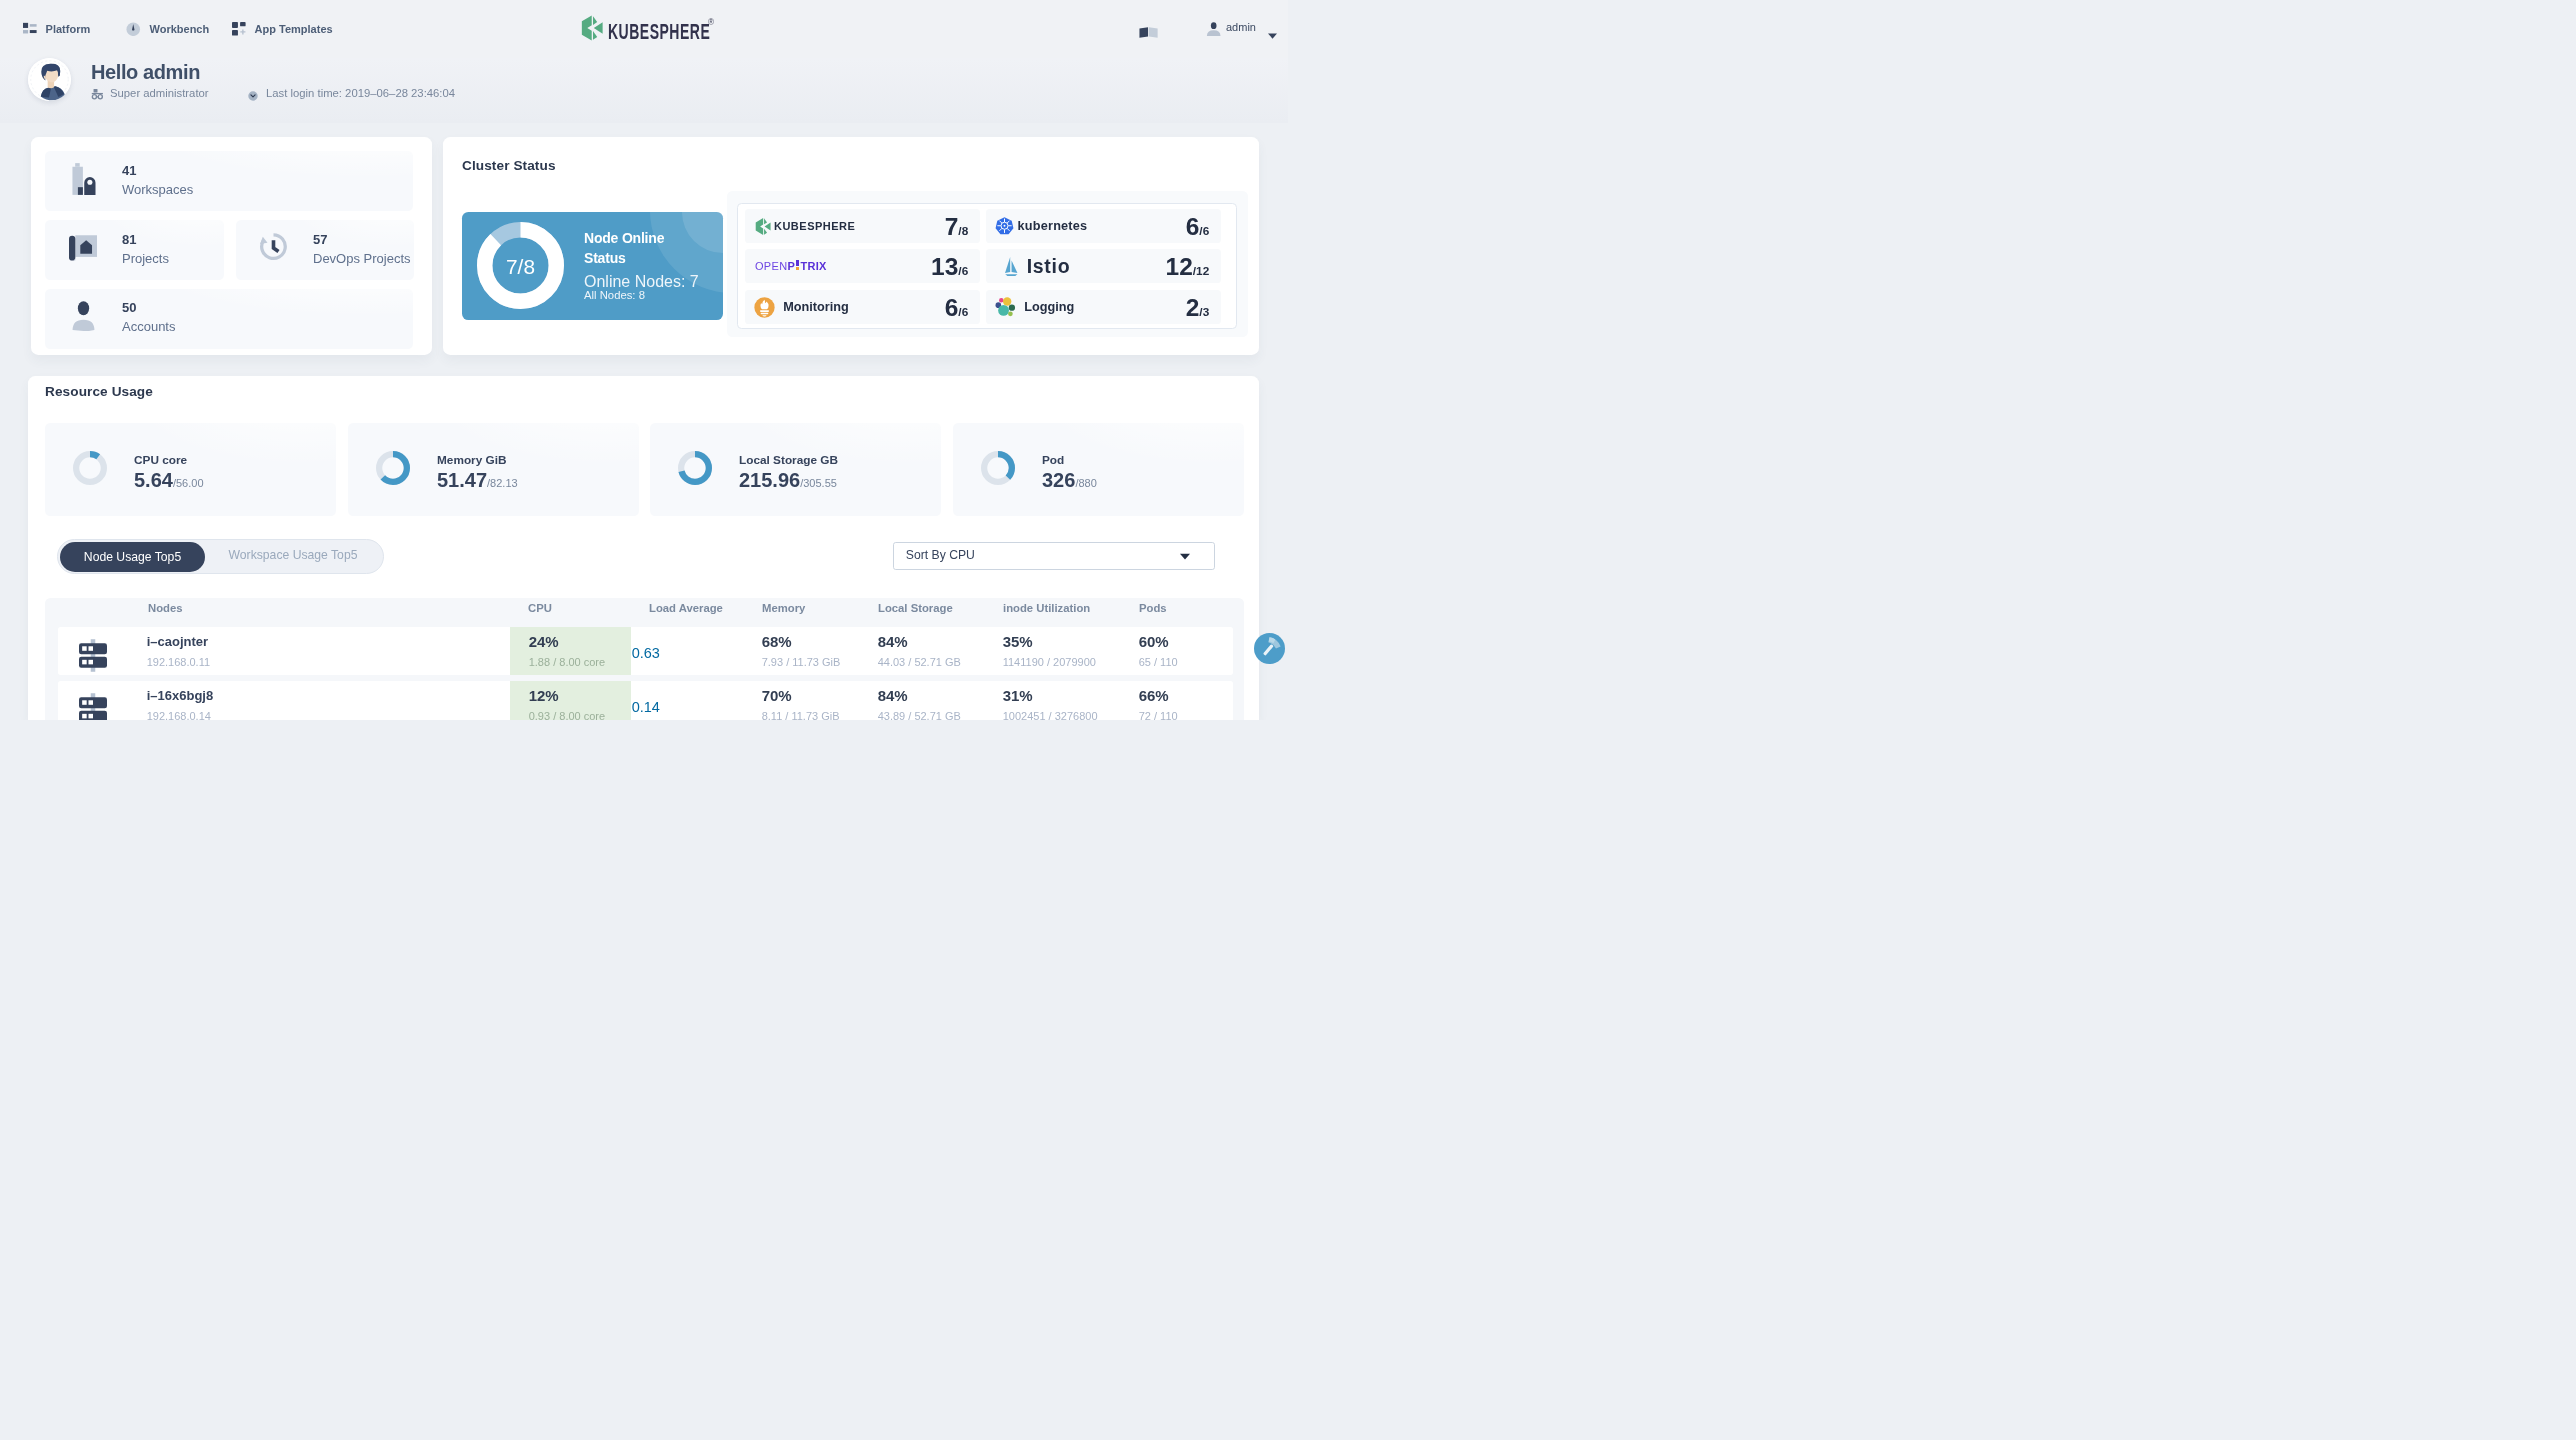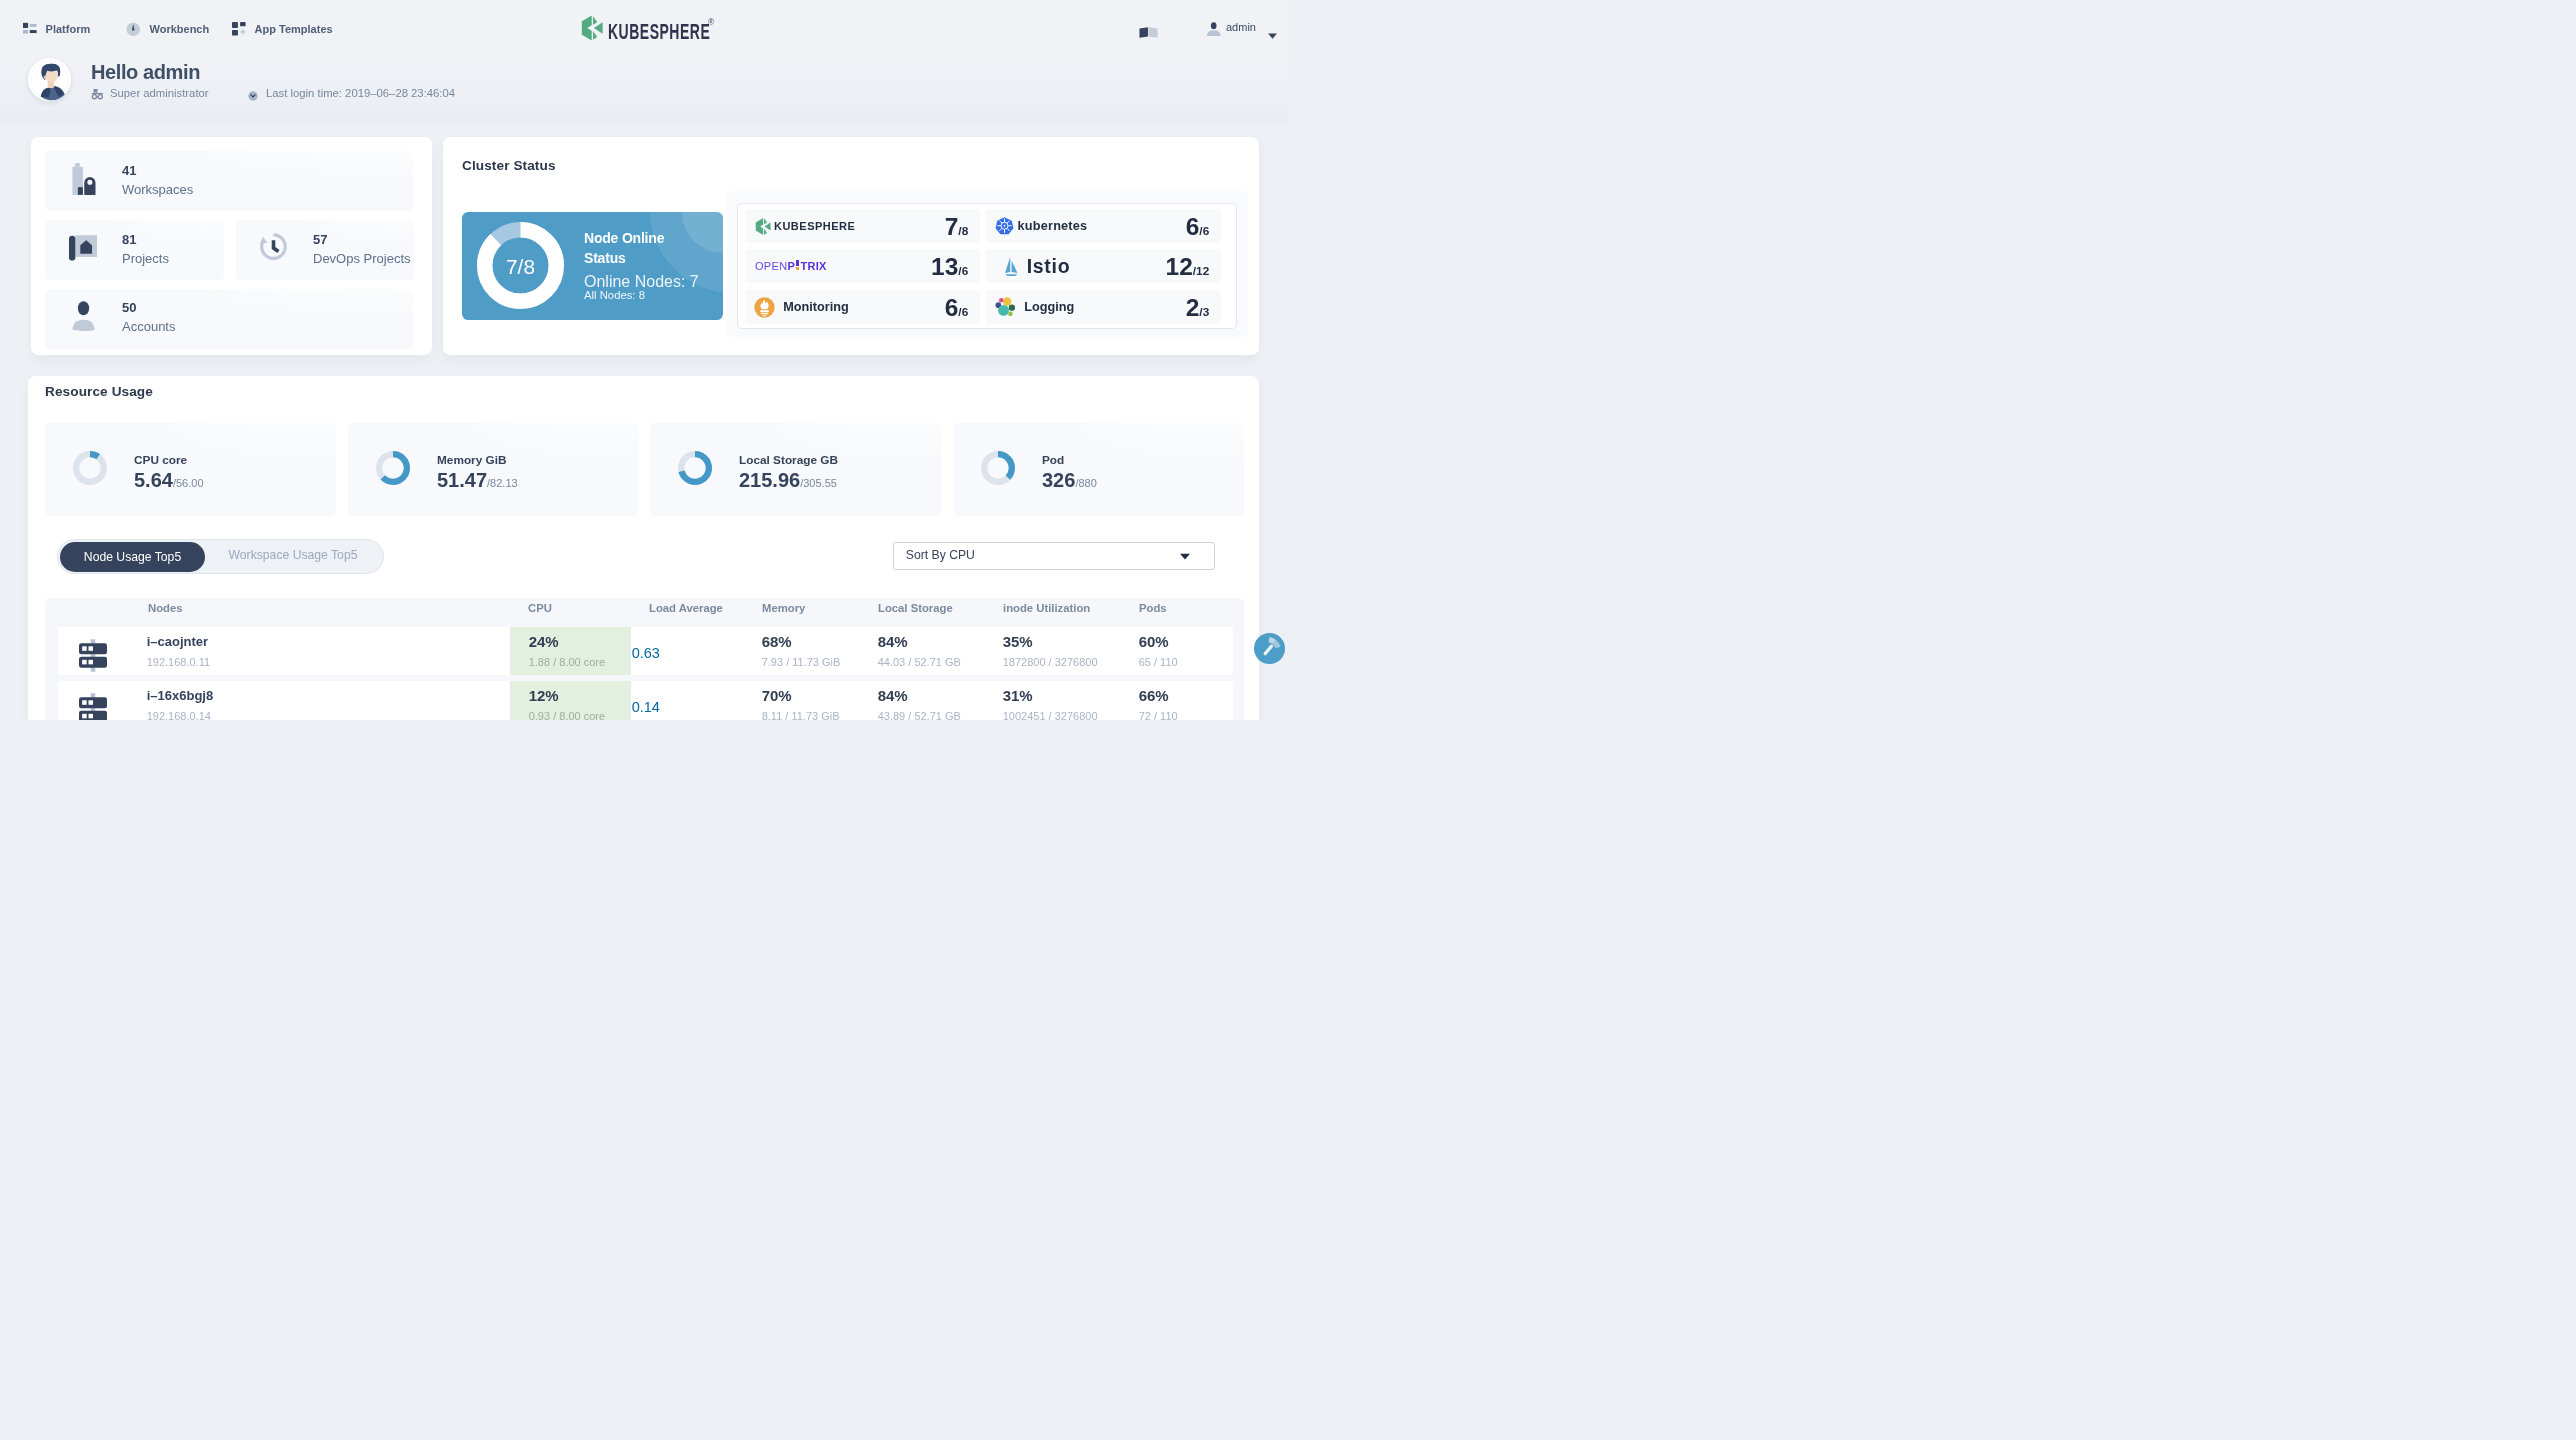--- a/index.html
+++ b/index.html
@@ -337,21 +337,21 @@
     <div class="nname">i–caojnter</div>
     <div class="nip">192.168.0.11</div>
     <div class="pct" style="left:471px;">24%</div>
     <div class="sub" style="left:471px; color:#9bb09a;">1.88 / 8.00 core</div>
     <div class="ld">0.63</div>
     <div class="pct" style="left:704px;">68%</div>
     <div class="sub" style="left:704px;">7.93 / 11.73 GiB</div>
     <div class="pct" style="left:820px;">84%</div>
     <div class="sub" style="left:820px;">44.03 / 52.71 GB</div>
     <div class="pct" style="left:945px;">35%</div>
-    <div class="sub" style="left:945px;">1872800 / 3276800</div>
+    <div class="sub" style="left:945px;">1141190 / 2079900</div>
     <div class="pct" style="left:1081px;">60%</div>
     <div class="sub" style="left:1081px;">65 / 110</div>
   </div>
   <div class="trow" style="top:83px;">
     <div class="gcell"></div>
     <svg width="28" height="33" viewBox="0 0 31 36" style="position:absolute; left:21px; top:11.8px;">
       <rect x="13" y="0" width="5" height="36" fill="#b6c2d2"></rect>
       <rect x="0" y="4.5" width="31" height="12" rx="2.5" fill="#36435c"></rect>
       <rect x="0" y="19.5" width="31" height="12" rx="2.5" fill="#36435c"></rect>
       <rect x="3.5" y="7.8" width="5" height="5" fill="#fff"></rect>

